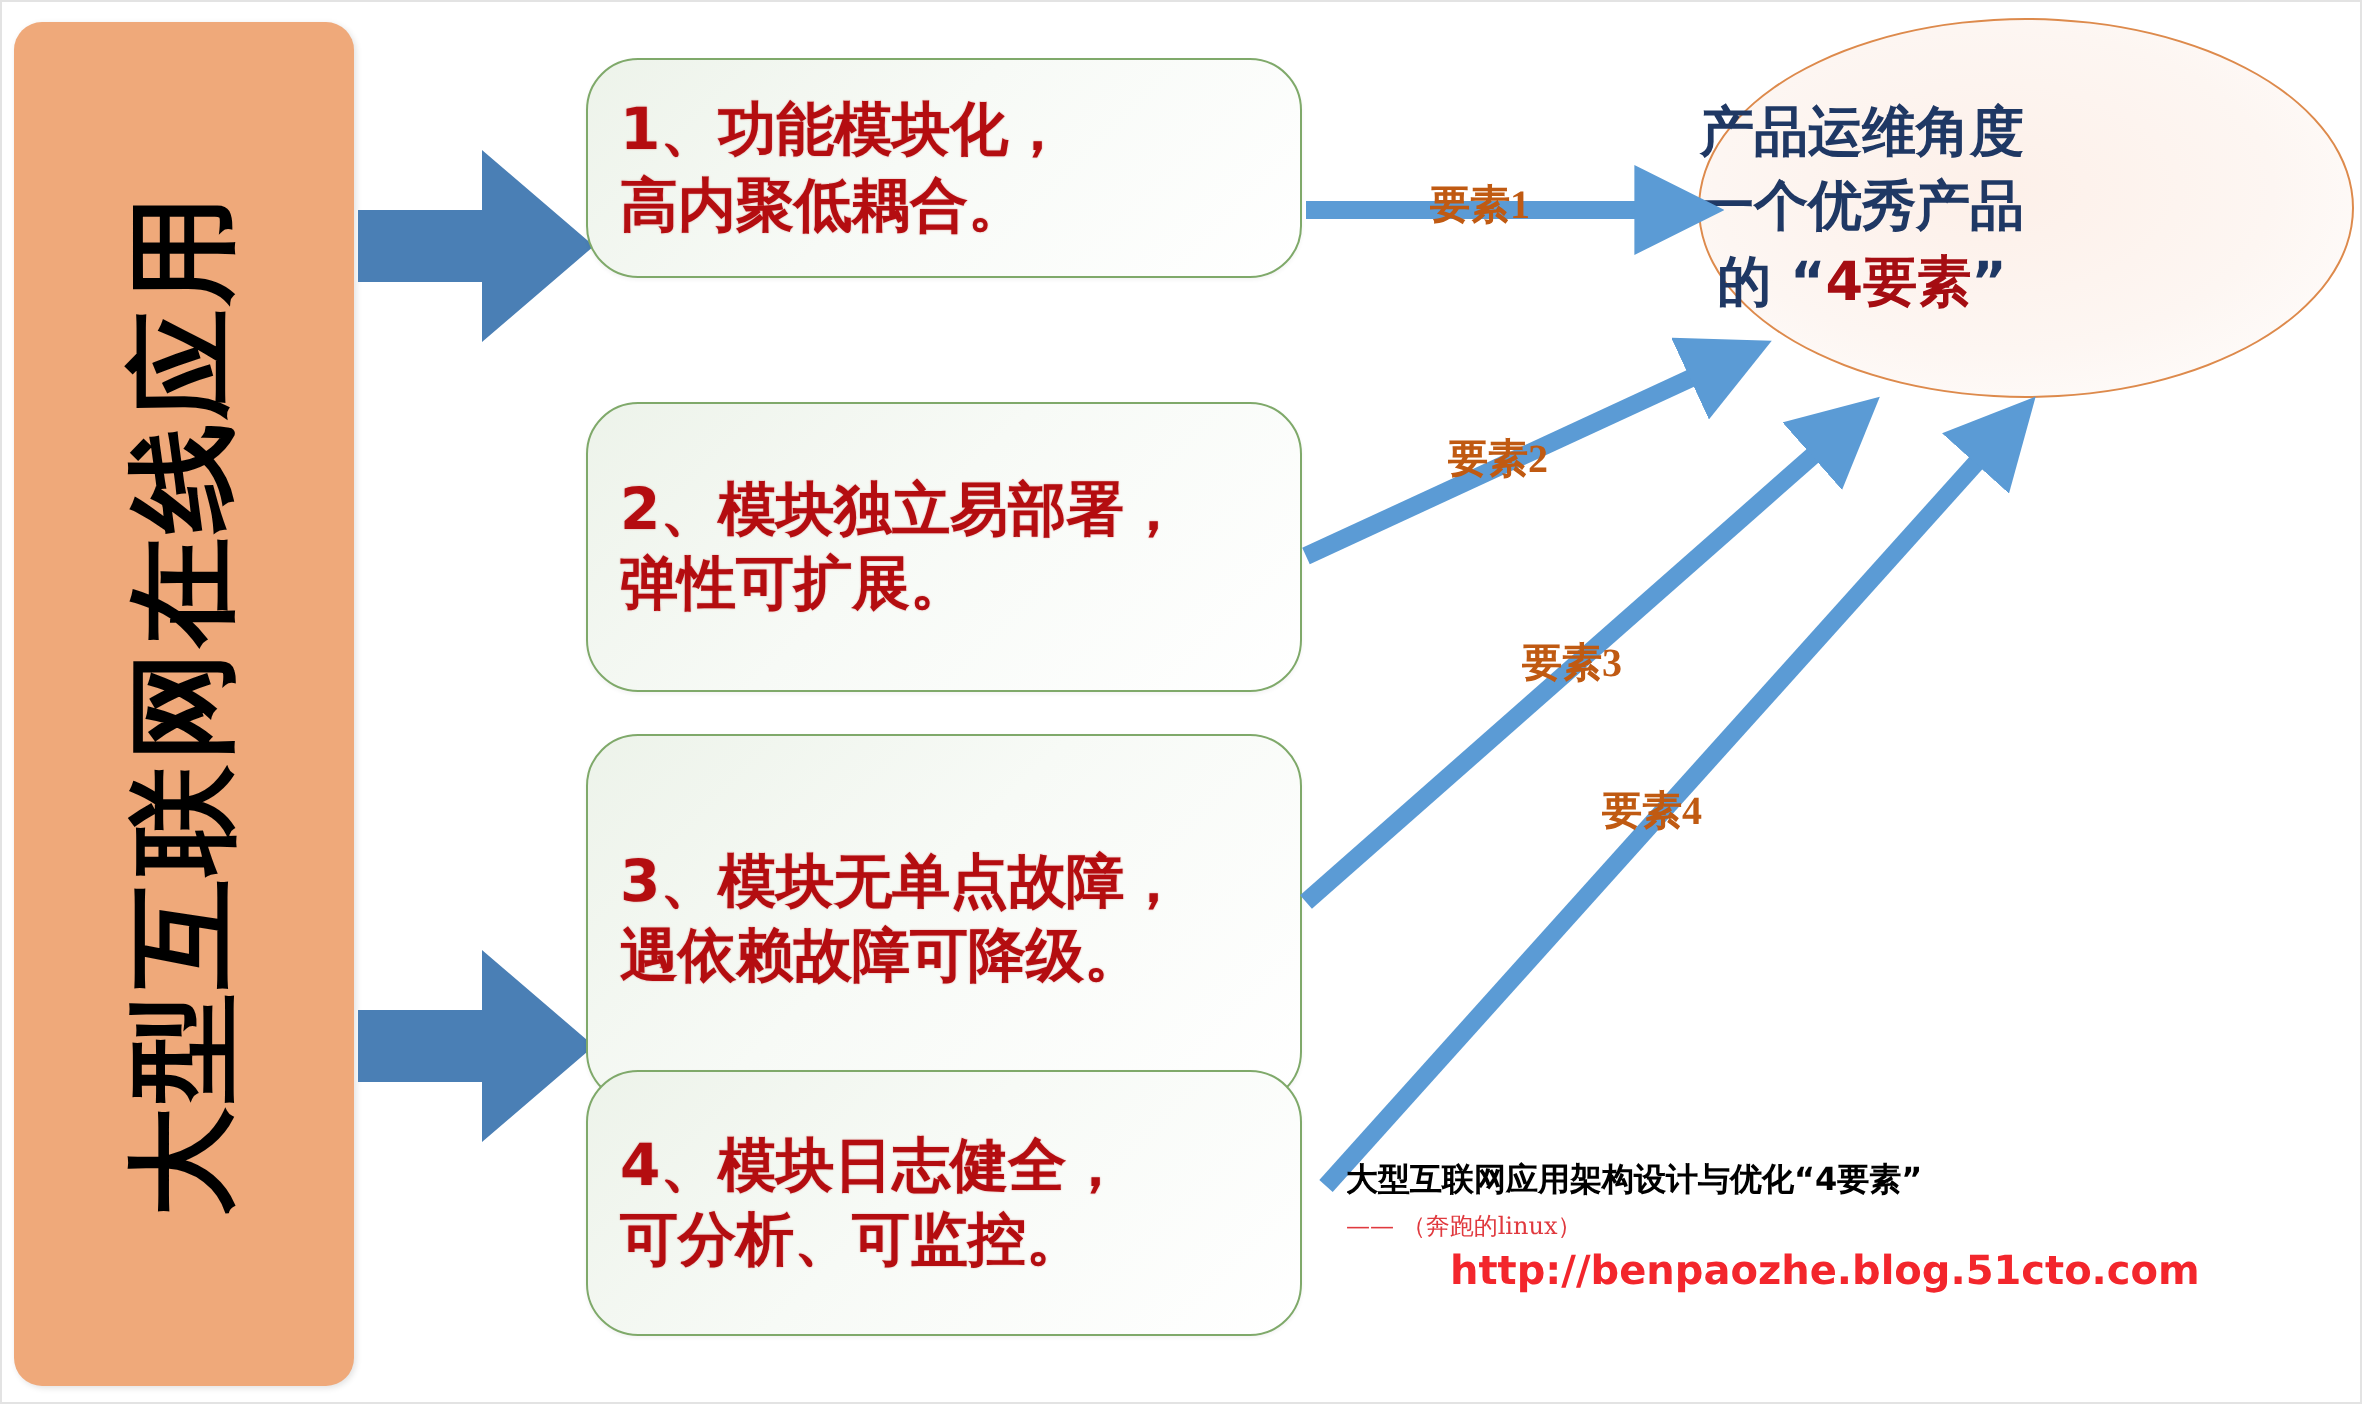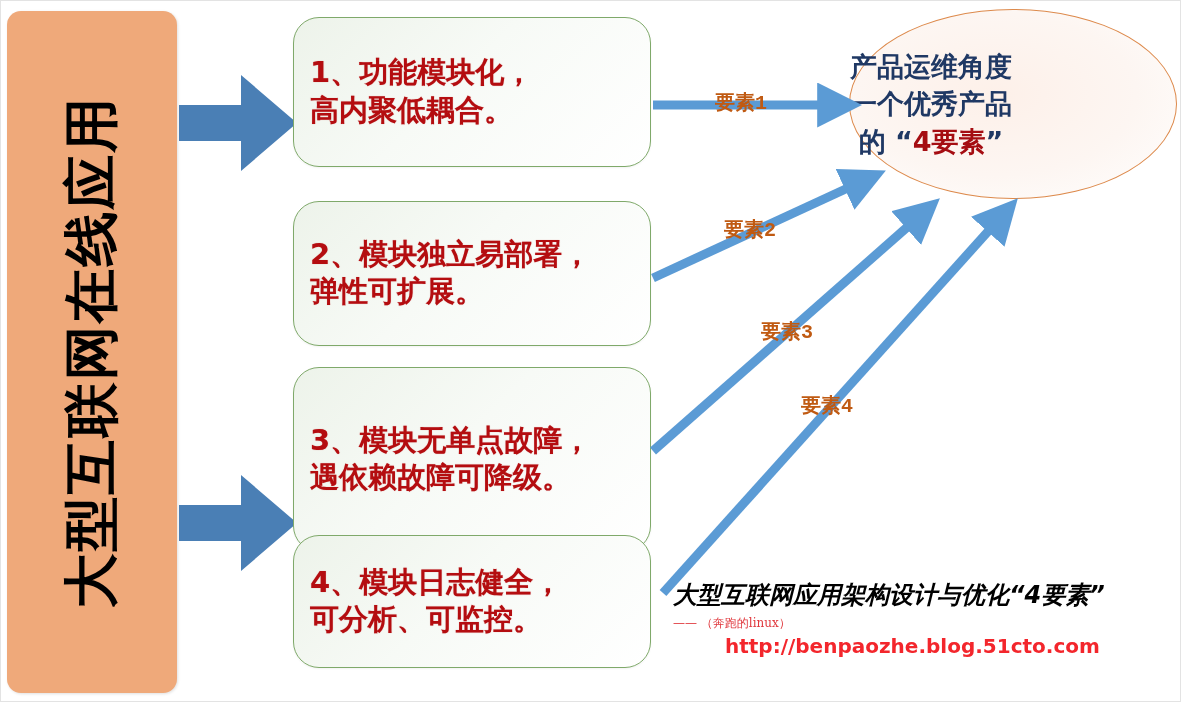--- a/index.html
+++ b/index.html
@@ -65,21 +65,21 @@
     left:16px;right:8px;top:50%;
     transform:translateY(-50%);
     color:#b40d10;
     font-family:"DejaVu Sans","Liberation Sans",sans-serif;
     font-size:29px;
     font-weight:bold;
     line-height:1.30;
     white-space:pre-line;
     text-shadow:0 0 1px rgba(180,13,16,.4);
   }
-  #elem-box-1{top:16px;height:150px;padding-left:13px;}
+  #elem-box-1{top:28px;height:110px;padding-left:13px;}
   #elem-box-2{top:200px;height:145px;}
   #elem-box-3{top:366px;height:185px;}
   #elem-box-4{top:534px;height:133px;}
 
   
   .goal-ellipse{
     position:absolute;
     left:848px;top:8px;
     width:328px;height:190px;
     border:1.7px solid #dd8a4c;
@@ -102,44 +102,43 @@
   #connector-layer{
     position:absolute;left:0;top:0;
     width:1181px;height:702px;
     pointer-events:none;
   }
 
   
   .arrow-label{
     position:absolute;
     color:#c05a12;
-    font-family:Liberation Mono, monospace;
+    font-family:Liberation Serif, serif;
     font-size:20px;
     font-weight:bold;
     white-space:nowrap;
   }
   #arrow-label-1{left:714px;top:88px;}
   #arrow-label-2{left:723px;top:215px;}
   #arrow-label-3{left:760px;top:317px;}
   #arrow-label-4{left:800px;top:391px;}
 
   
   .credit{
     position:absolute;
     left:672px;top:578px;
     width:500px;
   }
   .credit-title{
     color:#000000;
     font-family:"DejaVu Sans","Liberation Sans",sans-serif;
-    font-size:24px;
+    font-size:16px;
     font-weight:bold;
     white-space:nowrap;
     line-height:1.35;
-    font-style:italic;
   }
   .credit-author{
     color:#e0393e;
     font-family:"DejaVu Serif","Liberation Serif",serif;
     font-size:12px;
     white-space:nowrap;
     line-height:1.45;
     margin-top:4px;
   }
   .credit-url{

